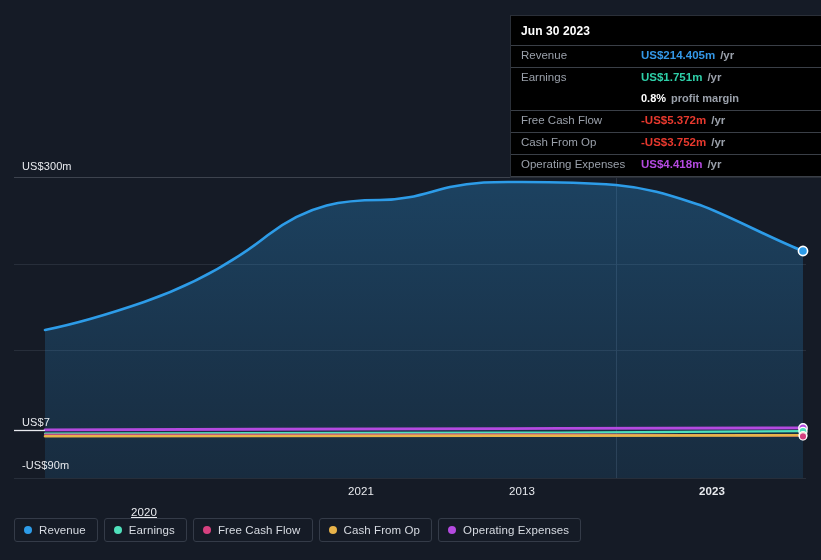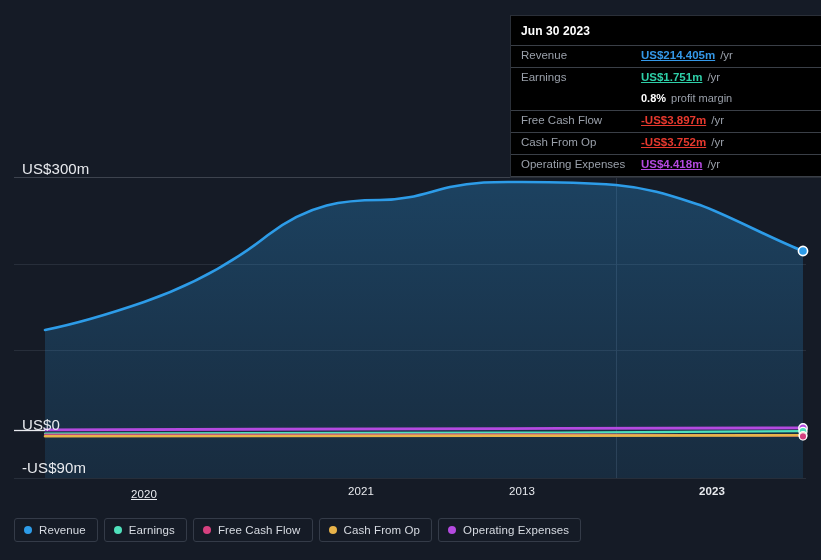--- a/index.html
+++ b/index.html
@@ -26,21 +26,21 @@
   
   .plot-svg {
     position: absolute;
     left: 0;
     top: 0;
   }
 
   
   .y-label {
     position: absolute;
-    font-size: 15px;
+    font-size: 11px;
     color: #e8eaee;
     white-space: nowrap;
     letter-spacing: 0.1px;
   }
   .x-label {
     position: absolute;
     font-size: 11.5px;
     color: #e8eaee;
     white-space: nowrap;
     transform: translateX(-50%);
@@ -79,26 +79,25 @@
   }
   .tt-key {
     color: #9aa0aa;
     width: 120px;
     flex: 0 0 120px;
     white-space: nowrap;
   }
   .tt-val {
     font-weight: bold;
     white-space: nowrap;
-    text-decoration: underline;
   }
   .tt-suffix {
     color: #9aa0aa;
     margin-left: 5px;
-    font-weight: normal;
+    font-weight: bold;
     white-space: nowrap;
   }
   .tt-margin-row {
     display: flex;
     align-items: baseline;
     padding: 3px 10px 3px 10px;
     font-size: 11px;
     min-height: 15px;
   }
   .tt-margin-spacer {
@@ -195,24 +194,24 @@
     <line x1="14" y1="430.5" x2="45" y2="430.5" stroke="#e8eaee" stroke-width="1.3"></line>
 
     <circle cx="803" cy="251" r="4.6" fill="#2d9ce8" stroke="#ffffff" stroke-width="1.6"></circle>
     <circle cx="803" cy="427.9" r="4.2" fill="#b44ae0" stroke="#ffffff" stroke-width="1.4"></circle>
     <circle cx="803" cy="431.4" r="4.0" fill="#4fe0bb" stroke="#ffffff" stroke-width="1.3"></circle>
     <circle cx="803" cy="435.6" r="4.0" fill="#e8b34a" stroke="#ffffff" stroke-width="1.3"></circle>
     <circle cx="803" cy="436.4" r="3.6" fill="#d6407f" stroke="#ffffff" stroke-width="1.1"></circle>
   </svg>
 
   <div class="y-label" style="left:22px; top:160px;">US$300m</div>
-  <div class="y-label" style="left:22px; top:416px;">US$0</div>
+  <div class="y-label" style="left:22px; top:416px;">US$7</div>
   <div class="y-label" style="left:22px; top:459px;">-US$90m</div>
 
-  <div class="x-label" style="left:144px; top:488px;text-decoration:underline;">2020</div>
+  <div class="x-label" style="left:144px; top:506px;text-decoration:underline;">2020</div>
   <div class="x-label" style="left:333px; top:485px;margin-left:28px;">2021</div>
   <div class="x-label" style="left:522px; top:485px;">2013</div>
   <div class="x-label" style="left:712px; top:485px;font-weight:bold;">2023</div>
 
   <div class="tooltip">
     <div class="tt-title">Jun 30 2023</div>
 
     <div class="tt-row">
       <span class="tt-key">Revenue</span>
       <span class="tt-val" style="color:#3498e8;">US$214.405m</span>
@@ -226,21 +225,21 @@
     </div>
 
     <div class="tt-margin-row">
       <span class="tt-margin-spacer"></span>
       <span class="tt-margin-val">0.8%</span>
       <span class="tt-suffix">profit margin</span>
     </div>
 
     <div class="tt-row">
       <span class="tt-key">Free Cash Flow</span>
-      <span class="tt-val" style="color:#e8392e;">-US$3.897m</span>
+      <span class="tt-val" style="color:#e8392e;">-US$5.372m</span>
       <span class="tt-suffix">/yr</span>
     </div>
 
     <div class="tt-row">
       <span class="tt-key">Cash From Op</span>
       <span class="tt-val" style="color:#e8392e;">-US$3.752m</span>
       <span class="tt-suffix">/yr</span>
     </div>
 
     <div class="tt-row">

